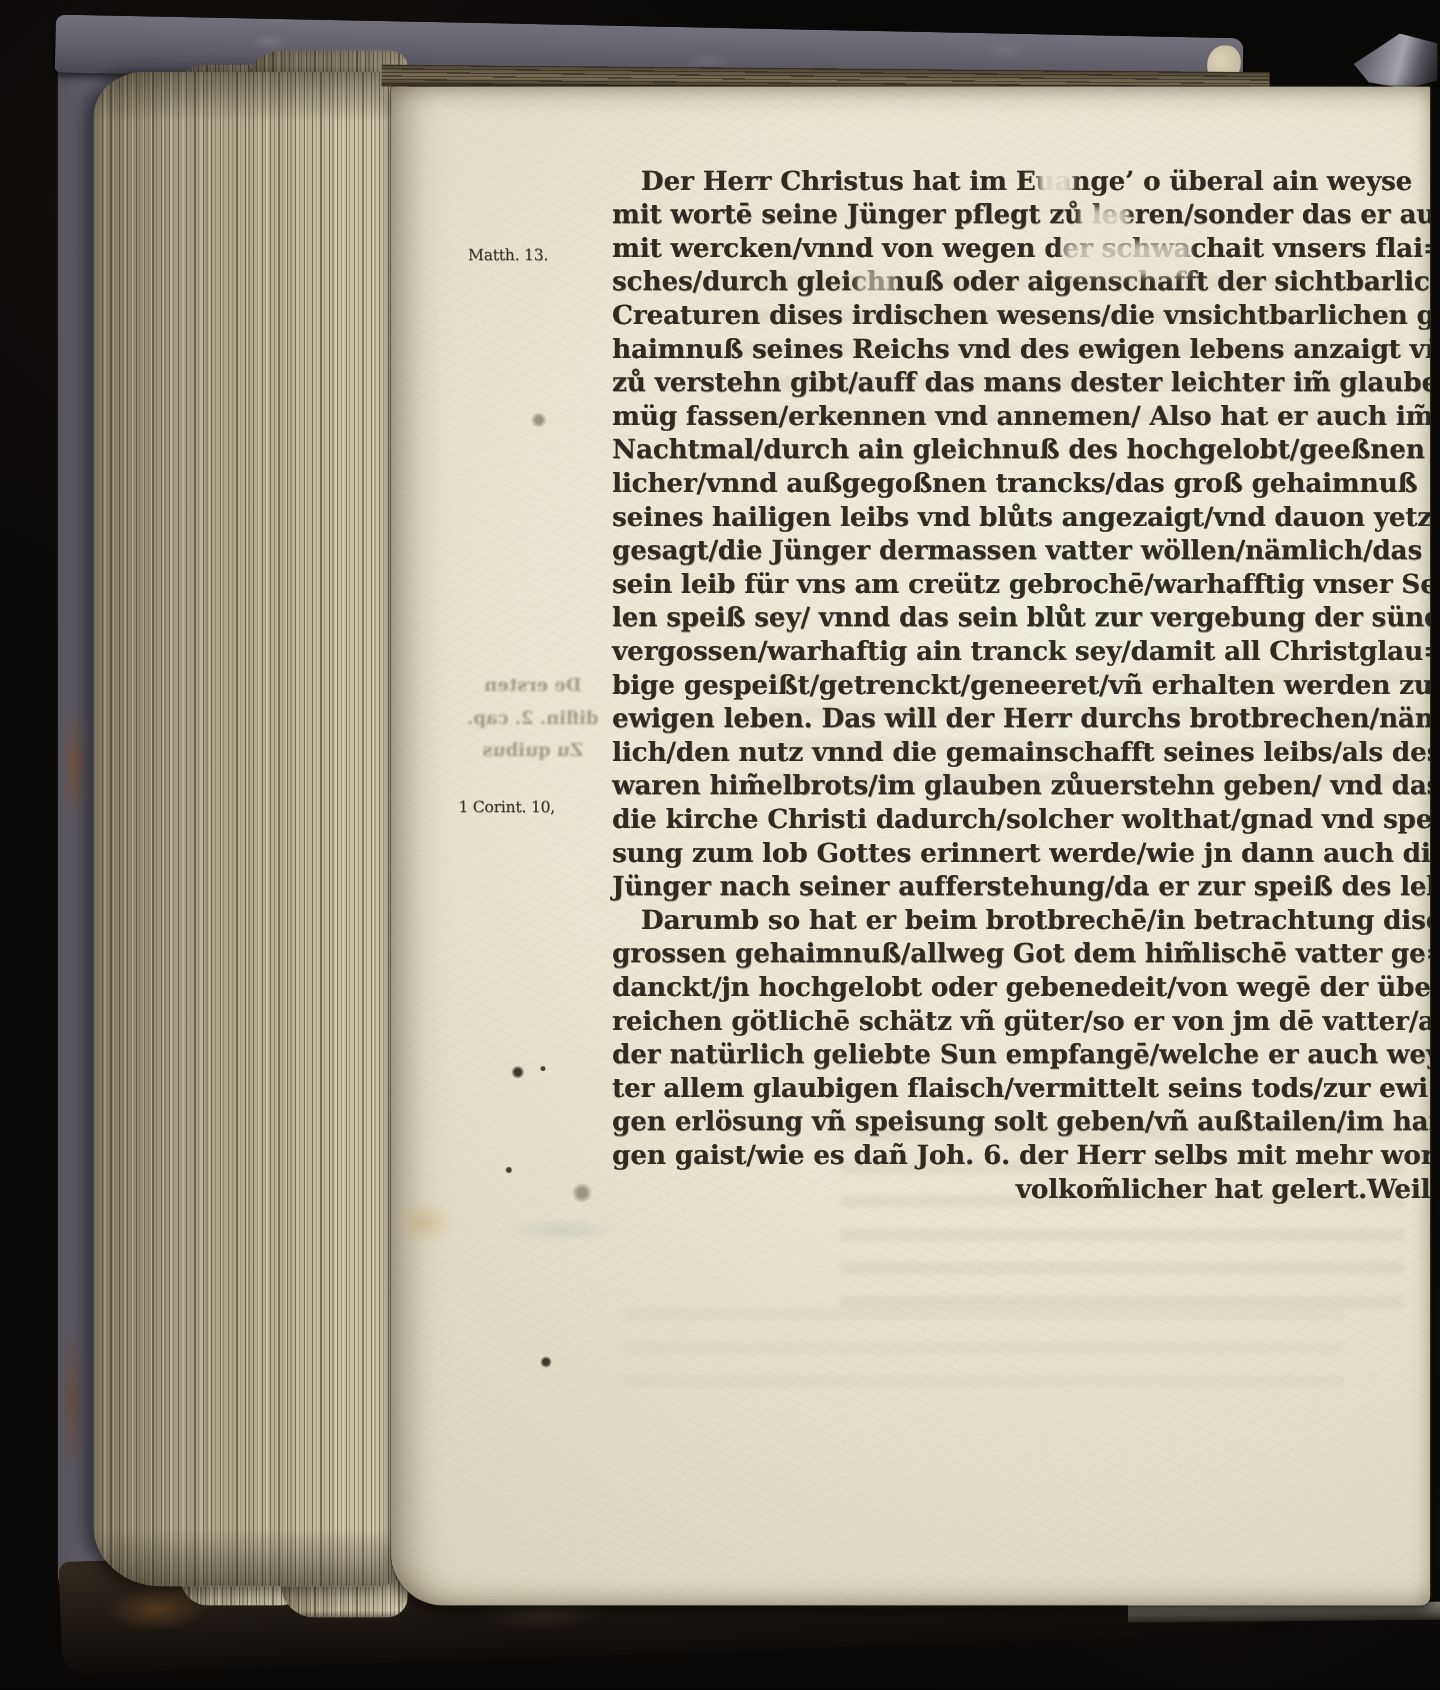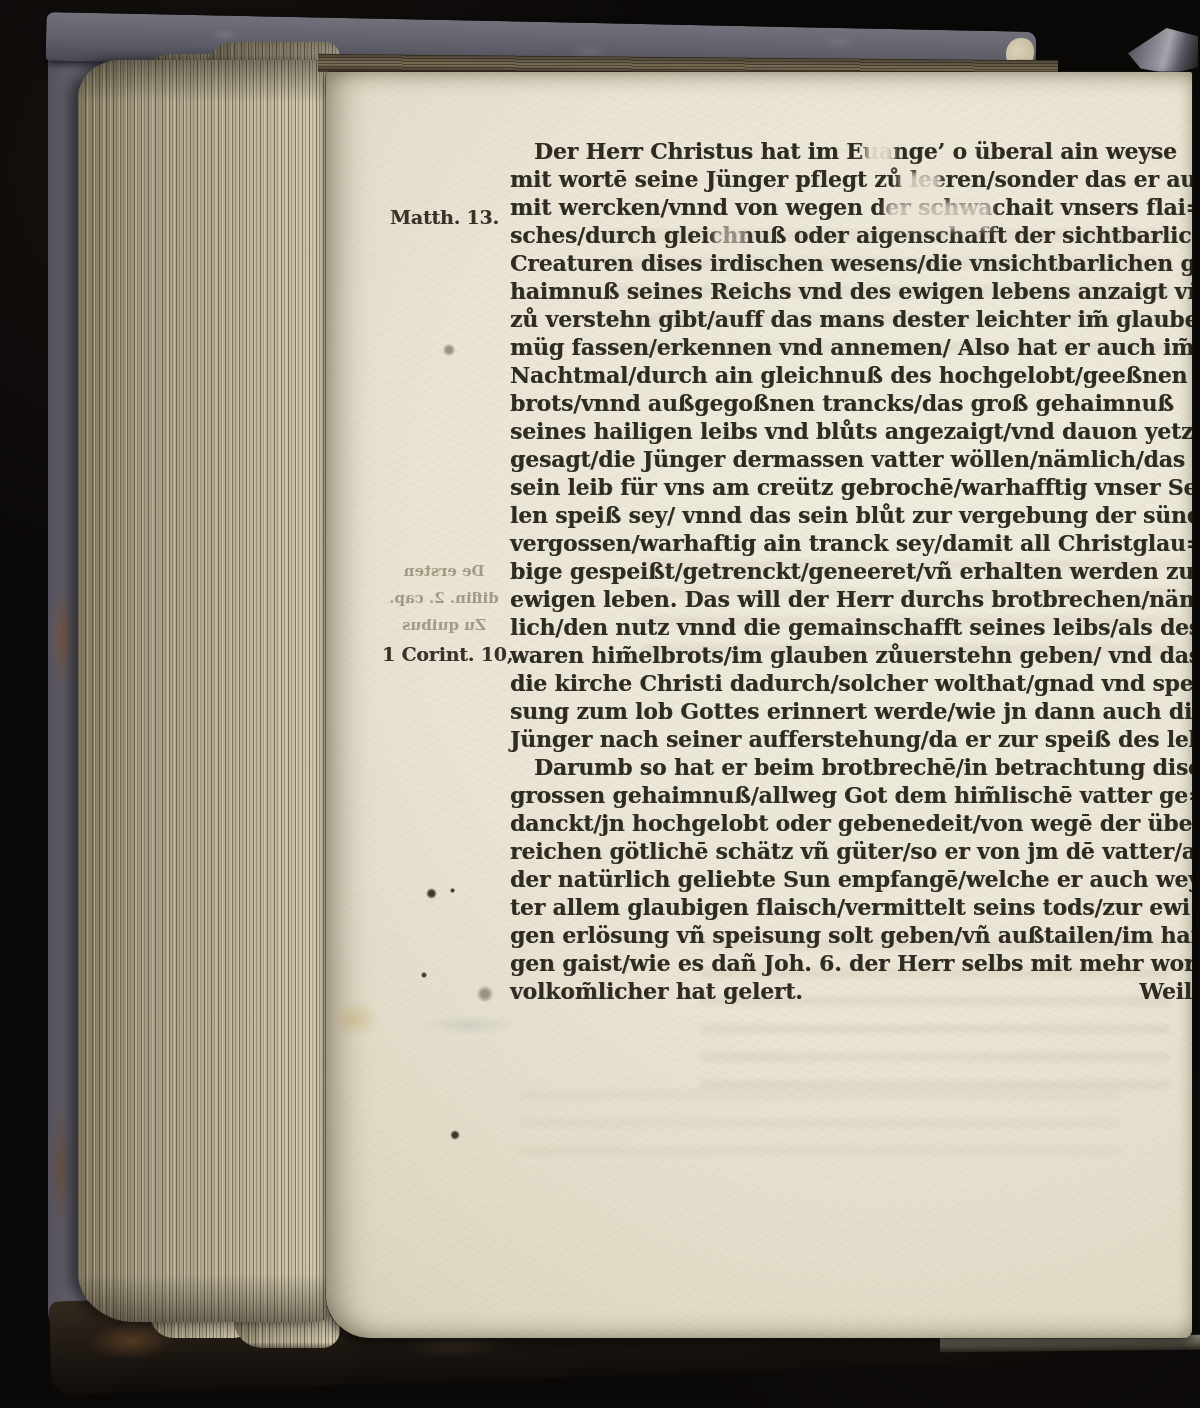--- a/index.html
+++ b/index.html
@@ -116,27 +116,27 @@
     filter:blur(.7px);text-align:center;
   }
   
   .body-text{
     position:absolute;left:184px;top:65px;width:682px;
     color:#2f2a22;font-size:22px;font-weight:700;letter-spacing:-0.2px;
     text-shadow:.4px .4px 0 rgba(47,42,34,.45);
   }
   .tline{height:28px;line-height:28px;white-space:nowrap;}
   .tline.indent{padding-left:24px;}
-  .tline.lastline{display:flex;justify-content:space-between;white-space:nowrap;}
+  .tline.lastline{display:flex;justify-content:flex-end;white-space:nowrap;}
   .margin-note{
-    position:absolute;color:#38322a;font-size:19px;font-weight:700;
+    position:absolute;color:#38322a;font-size:13px;font-weight:400;
     letter-spacing:-0.2px;text-shadow:.3px .3px 0 rgba(56,50,42,.4);text-align:center;
   }
   .mn1{left:64px;top:134px;}
-  .mn2{left:56px;top:571px;}
+  .mn2{left:56px;top:594px;}
   
   .fade{position:absolute;background:rgba(233,228,213,.92);filter:blur(3px);}
   .f1{left:540px;top:69px;width:28px;height:26px;}
   .f2{left:574px;top:101px;width:40px;height:26px;opacity:.9;}
   .f3{left:560px;top:130px;width:106px;height:28px;opacity:.85;}
   .f4{left:388px;top:150px;width:32px;height:26px;opacity:.6;}
   
   .speck{position:absolute;border-radius:50%;}
   .stain-y{
     position:absolute;left:2px;top:928px;width:52px;height:38px;
@@ -186,21 +186,21 @@
     <div class="body-text">
         <div class="tline indent">Der Herr Christus hat im Euange’ o überal ain weyse</div>
         <div class="tline">mit wortē seine Jünger pflegt zů leeren/sonder das er auch</div>
         <div class="tline">mit wercken/vnnd von wegen der schwachait vnsers flai=</div>
         <div class="tline">sches/durch gleichnuß oder aigenschafft der sichtbarlichen</div>
         <div class="tline">Creaturen dises irdischen wesens/die vnsichtbarlichen ge=</div>
         <div class="tline">haimnuß seines Reichs vnd des ewigen lebens anzaigt vñ</div>
         <div class="tline">zů verstehn gibt/auff das mans dester leichter im̃ glauben</div>
         <div class="tline">müg fassen/erkennen vnd annemen/ Also hat er auch im̃</div>
         <div class="tline">Nachtmal/durch ain gleichnuß des hochgelobt/geeßnen</div>
-        <div class="tline">brots/vnnd außgegoßnen trancks/das groß gehaimnuß</div>
+        <div class="tline">licher/vnnd außgegoßnen trancks/das groß gehaimnuß</div>
         <div class="tline">seines hailigen leibs vnd blůts angezaigt/vnd dauon yetzt</div>
         <div class="tline">gesagt/die Jünger dermassen vatter wöllen/nämlich/das</div>
         <div class="tline">sein leib für vns am creütz gebrochē/warhafftig vnser See=</div>
         <div class="tline">len speiß sey/ vnnd das sein blůt zur vergebung der sünden</div>
         <div class="tline">vergossen/warhaftig ain tranck sey/damit all Christglau=</div>
         <div class="tline">bige gespeißt/getrenckt/geneeret/vñ erhalten werden zum</div>
         <div class="tline">ewigen leben. Das will der Herr durchs brotbrechen/näm=</div>
         <div class="tline">lich/den nutz vnnd die gemainschafft seines leibs/als des</div>
         <div class="tline">waren him̃elbrots/im glauben zůuerstehn geben/ vnd das</div>
         <div class="tline">die kirche Christi dadurch/solcher wolthat/gnad vnd spey=</div>

